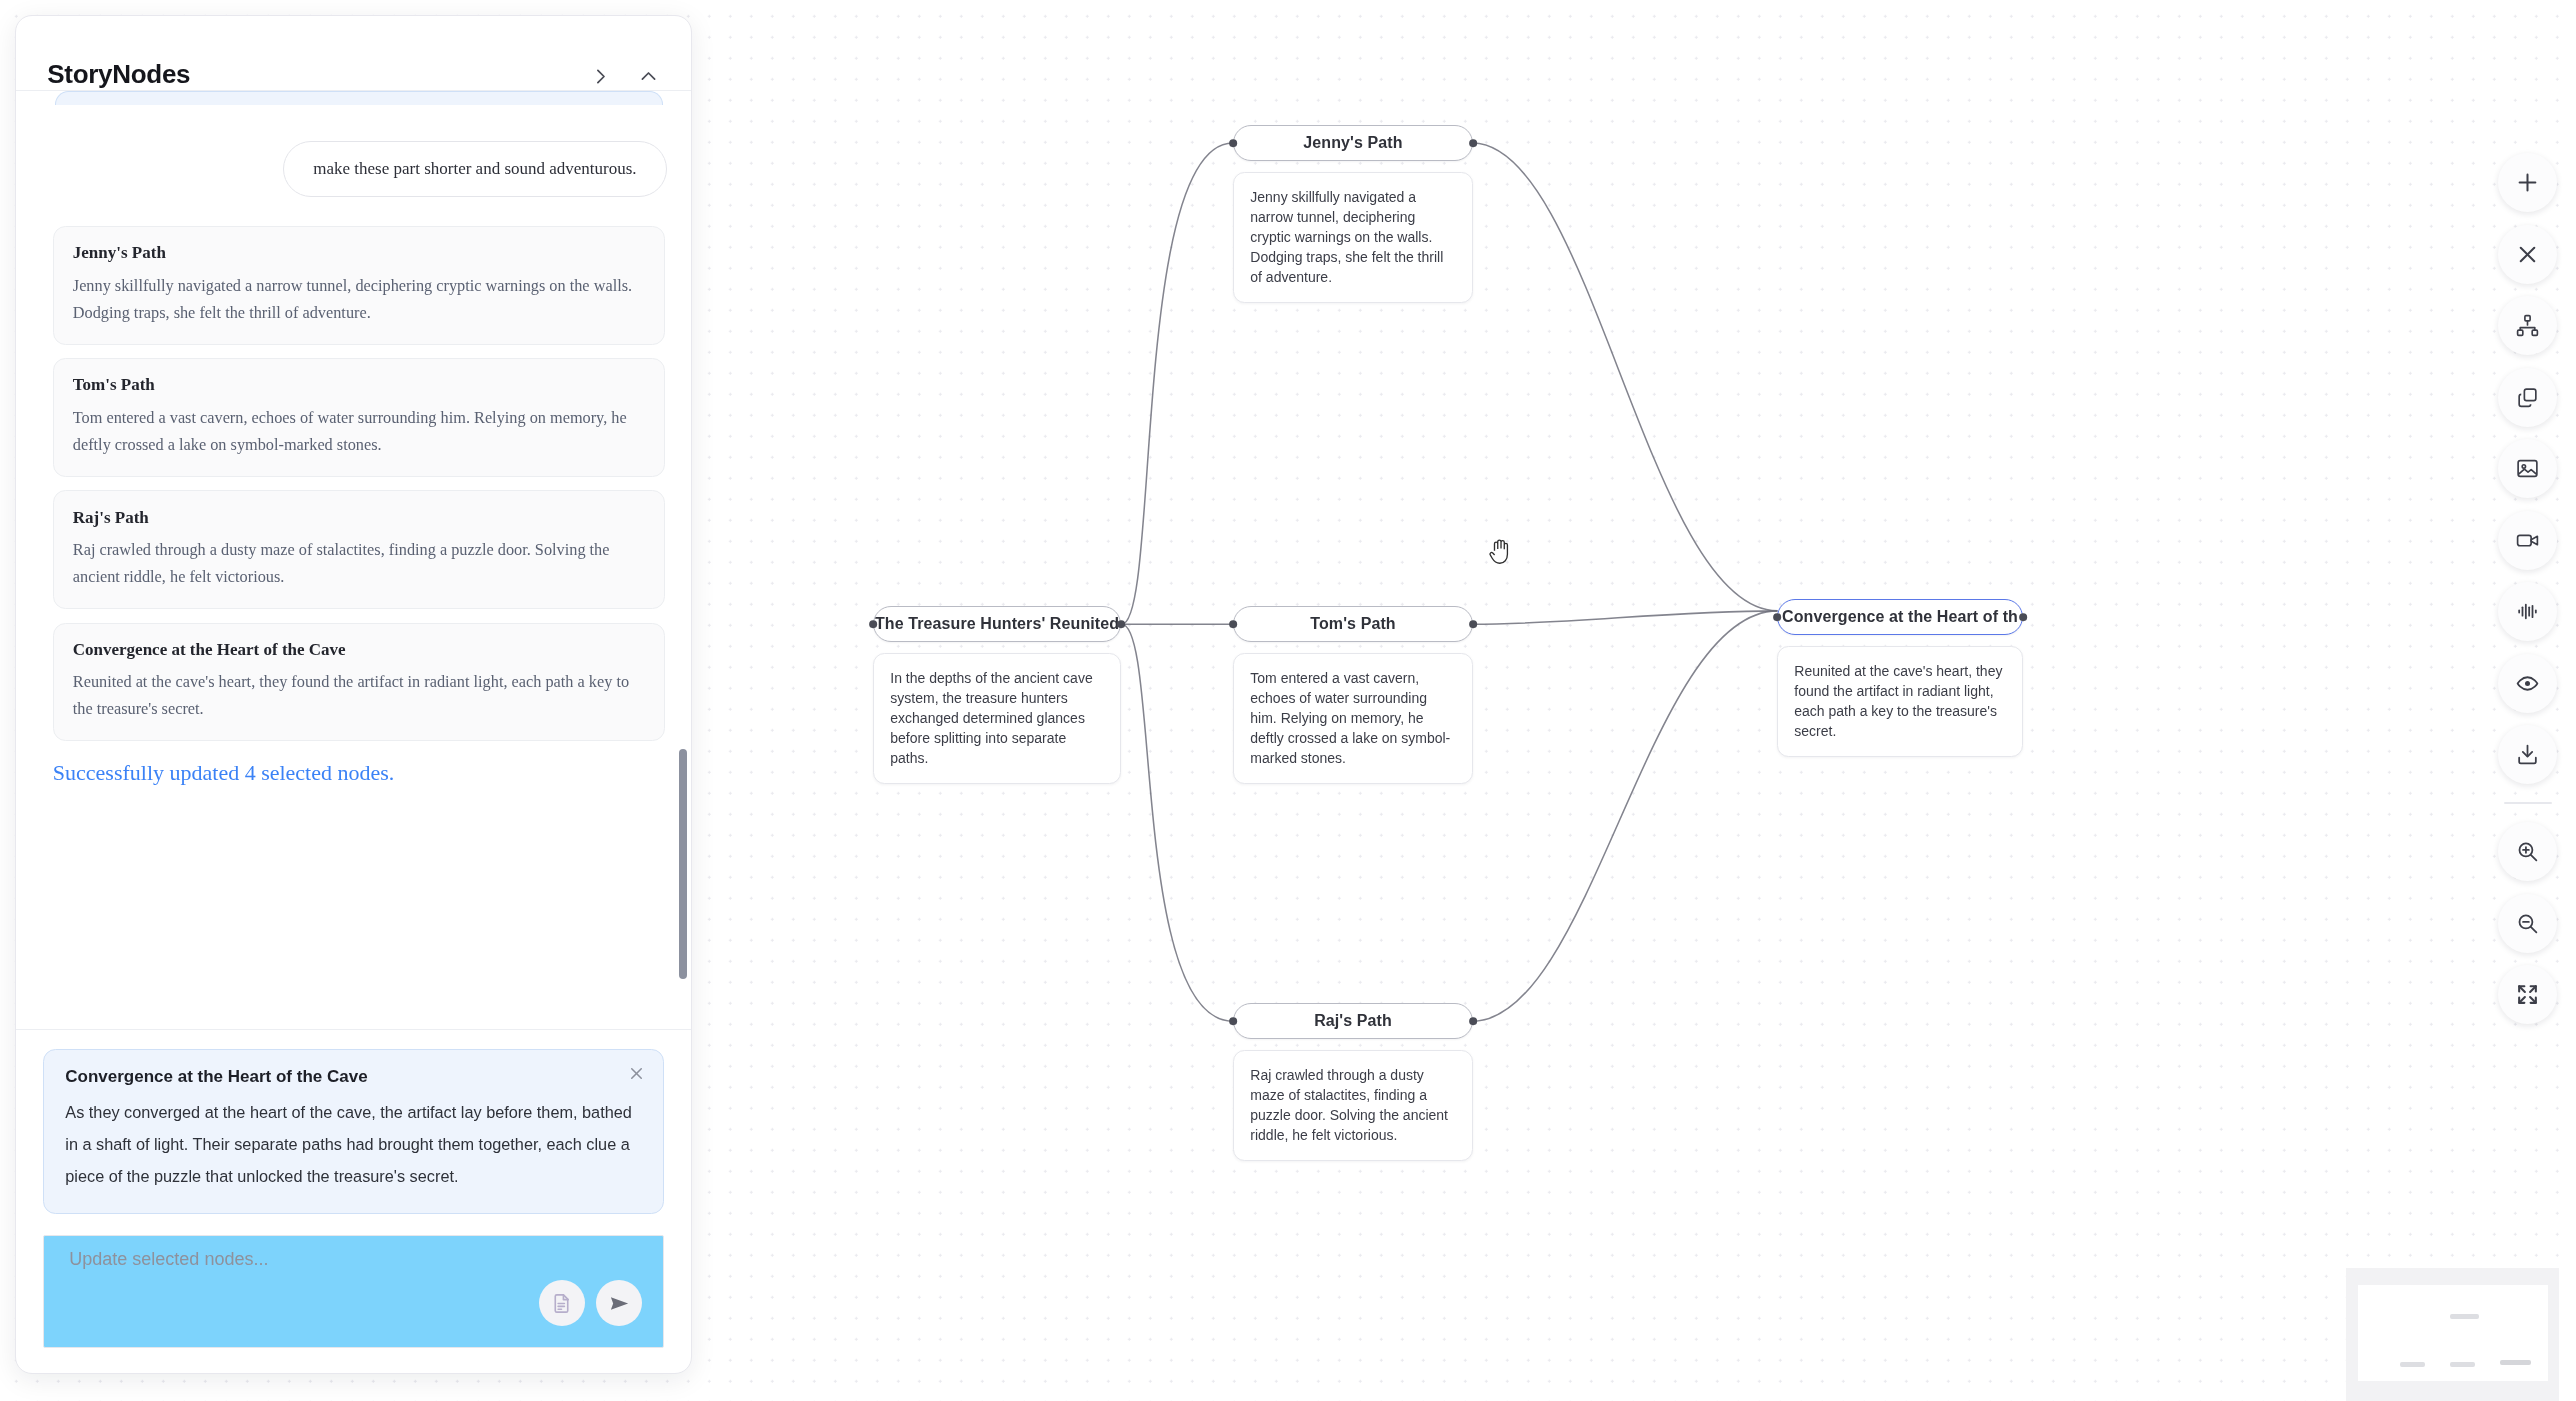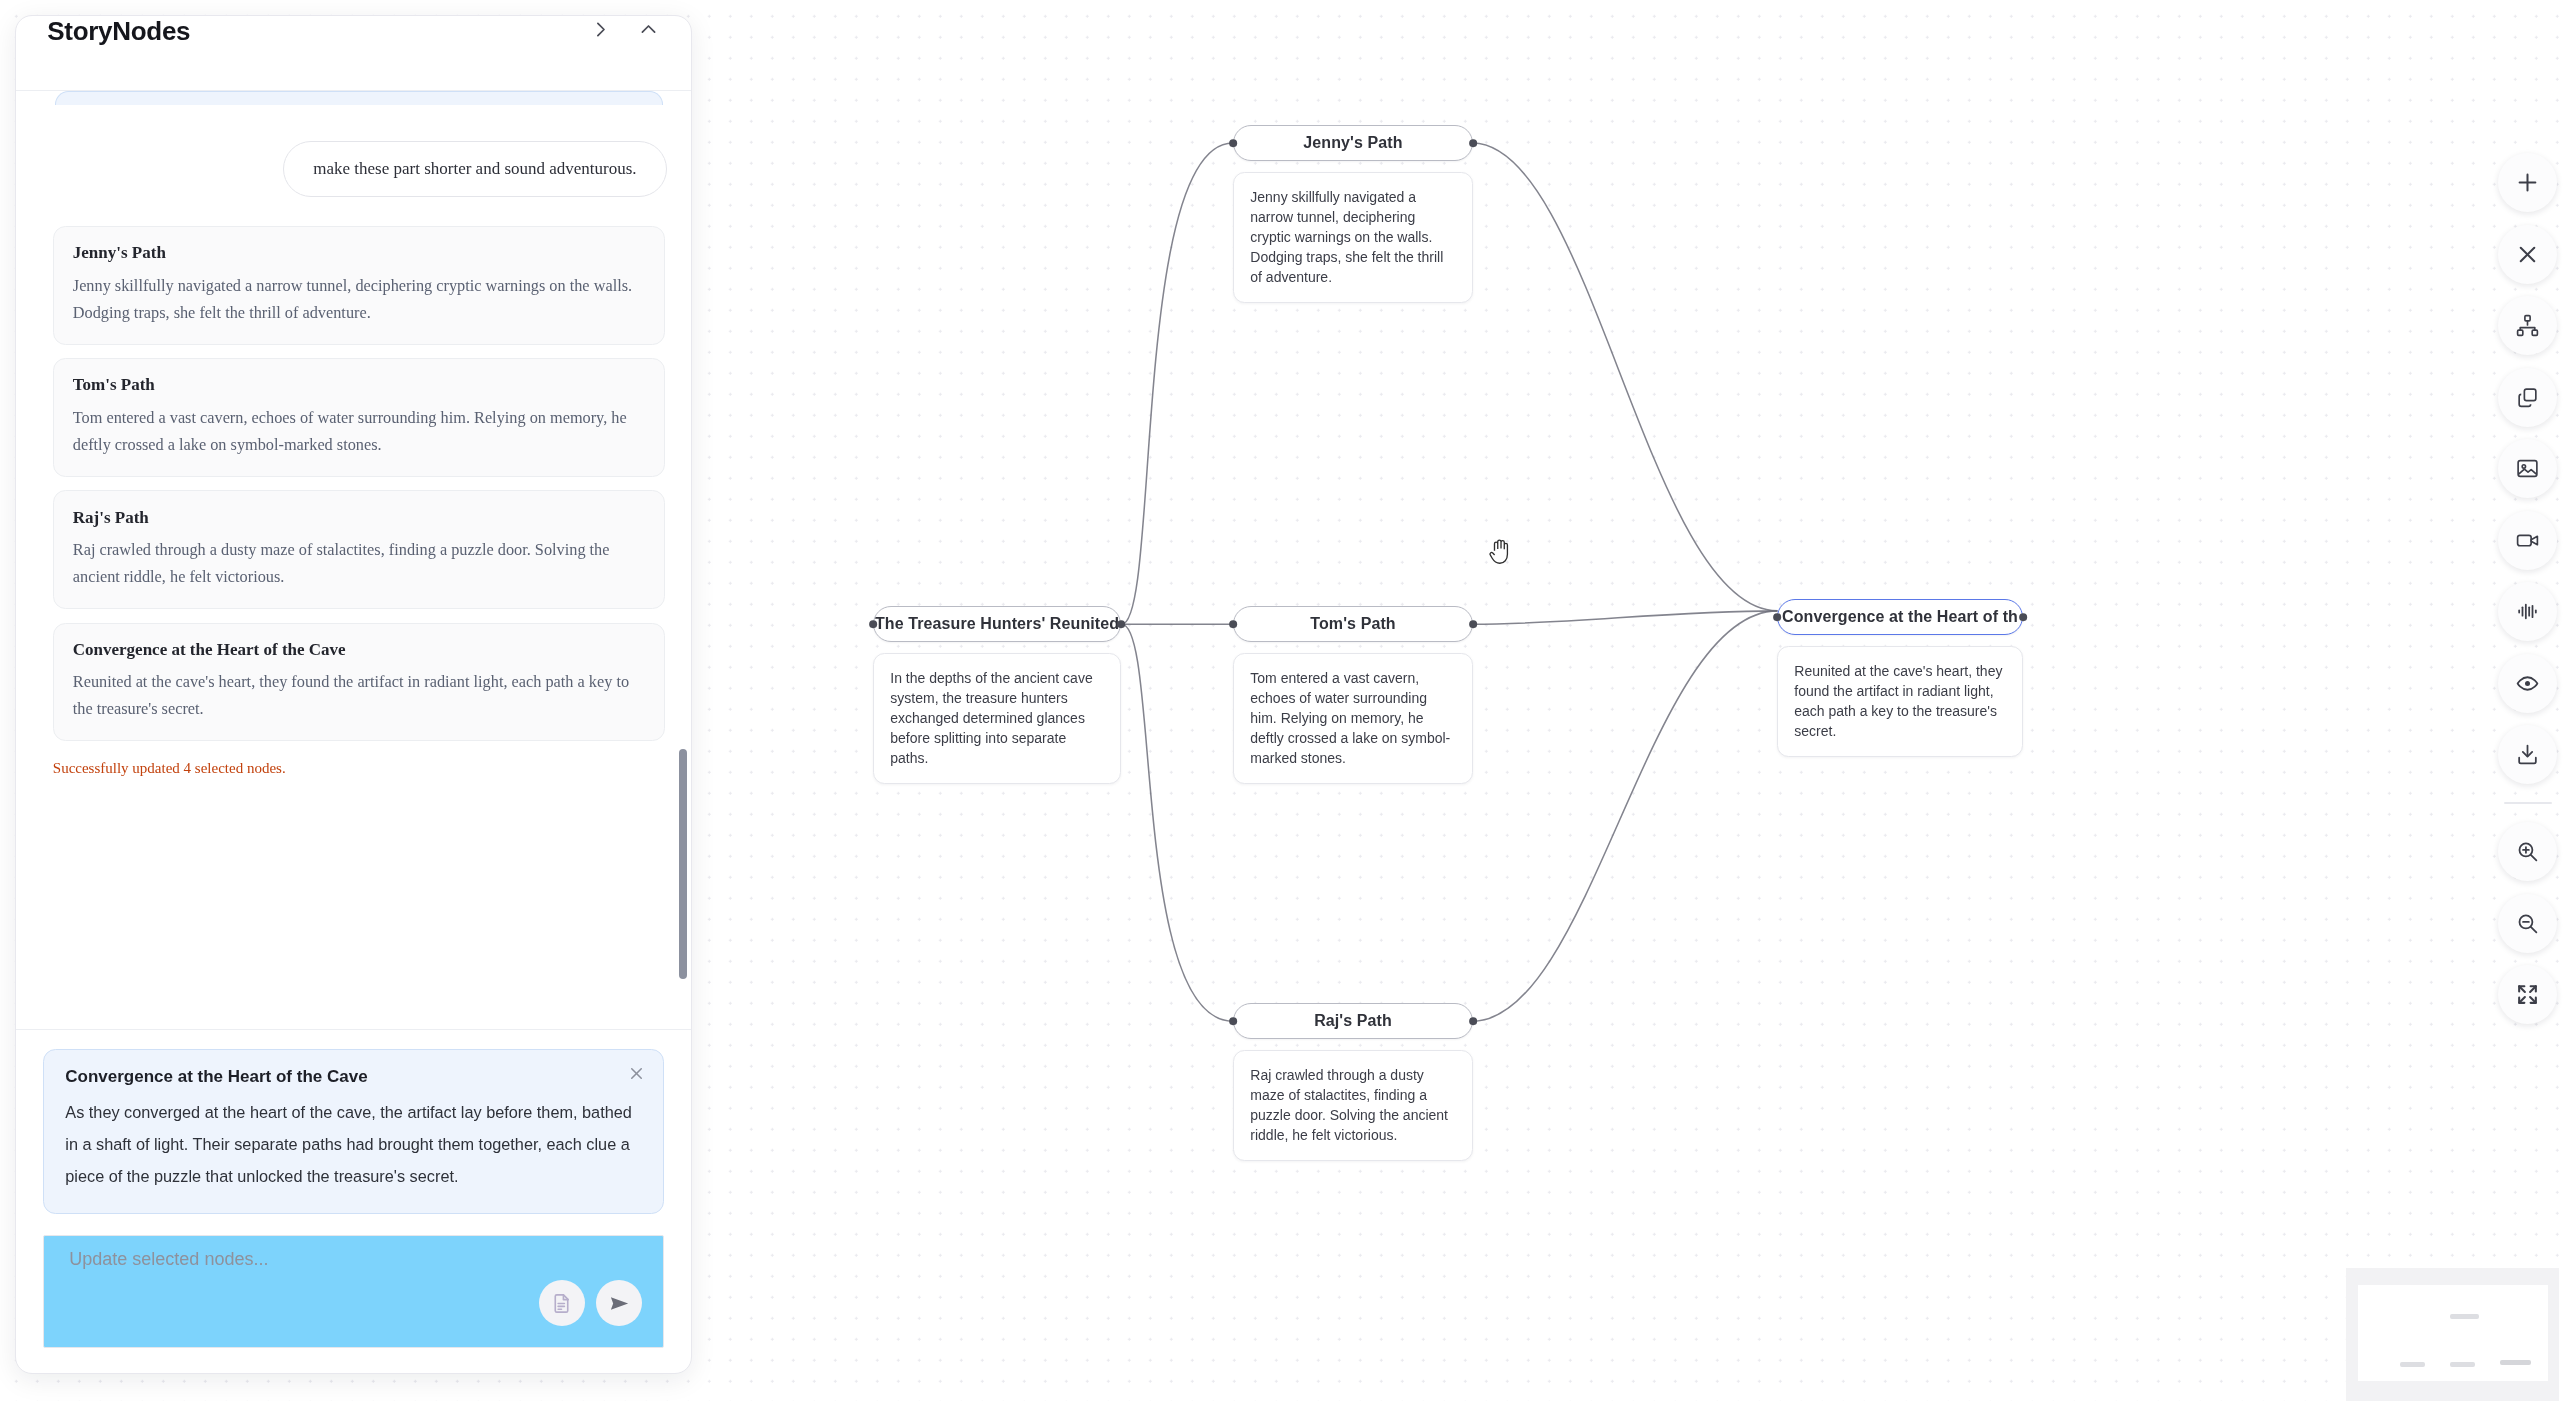--- a/index.html
+++ b/index.html
@@ -60,21 +60,21 @@
     width: 677px; height: 1359px;
     background: #ffffff;
     border: 1px solid #e8e8ee;
     border-radius: 17px;
     box-shadow: 0 5.8px 27px rgba(16,24,40,.08);
     display: flex; flex-direction: column; overflow: hidden;
   }
   .panel-header {
     height: 75px; flex: 0 0 75px;
     border-bottom: 1px solid #eceef2;
-    display: flex; align-items: flex-start; padding: 0 29px 0 31px;
+    display: flex; align-items: flex-end; padding: 0 29px 0 31px;
   }
   .panel-title { font-size: 26px; font-weight: 700; color: #15161c; letter-spacing: -0.3px; }
   .panel-header-actions { margin-left: auto; display: flex; align-items: center; gap: 21px; }
   .hicon { width: 27px; height: 27px; display: flex; align-items: center; justify-content: center; cursor: pointer; color: #4b4d57; }
 
   .thread {
     position: relative;
     flex: 1 1 auto;
     overflow: hidden;
     padding: 0 17px 0 25px;
@@ -104,21 +104,21 @@
   .node-card {
     margin: 0 9.6px 13.4px 11.5px;
     border: 1.2px solid #eceef1;
     background: #fafafb;
     border-radius: 12.5px;
     padding: 16.3px 19px 18px 19px;
   }
   .node-card .nc-title { font-size: 17px; font-weight: 700; color: #23252d; margin-bottom: 8.6px; }
   .node-card .nc-text  { font-size: 16.3px; line-height: 27px; color: #5a6172; }
 
-  .status-line { margin: 19px 9.6px 9.6px 11.5px; font-size: 15px; color: #c2410c; }
+  .status-line { margin: 19px 9.6px 9.6px 11.5px; font-size: 22px; color: #3b82f6; }
 
   .panel-footer { flex: 0 0 auto; border-top: 1px solid #eceef2; padding: 19px 27px 25px 27px; }
 
   .highlight-card {
     position: relative;
     border: 1.3px solid #cfe0f7;
     background: #eef4fd;
     border-radius: 12.5px;
     padding: 17px 21px 21px 21px;
     margin-bottom: 21px;

